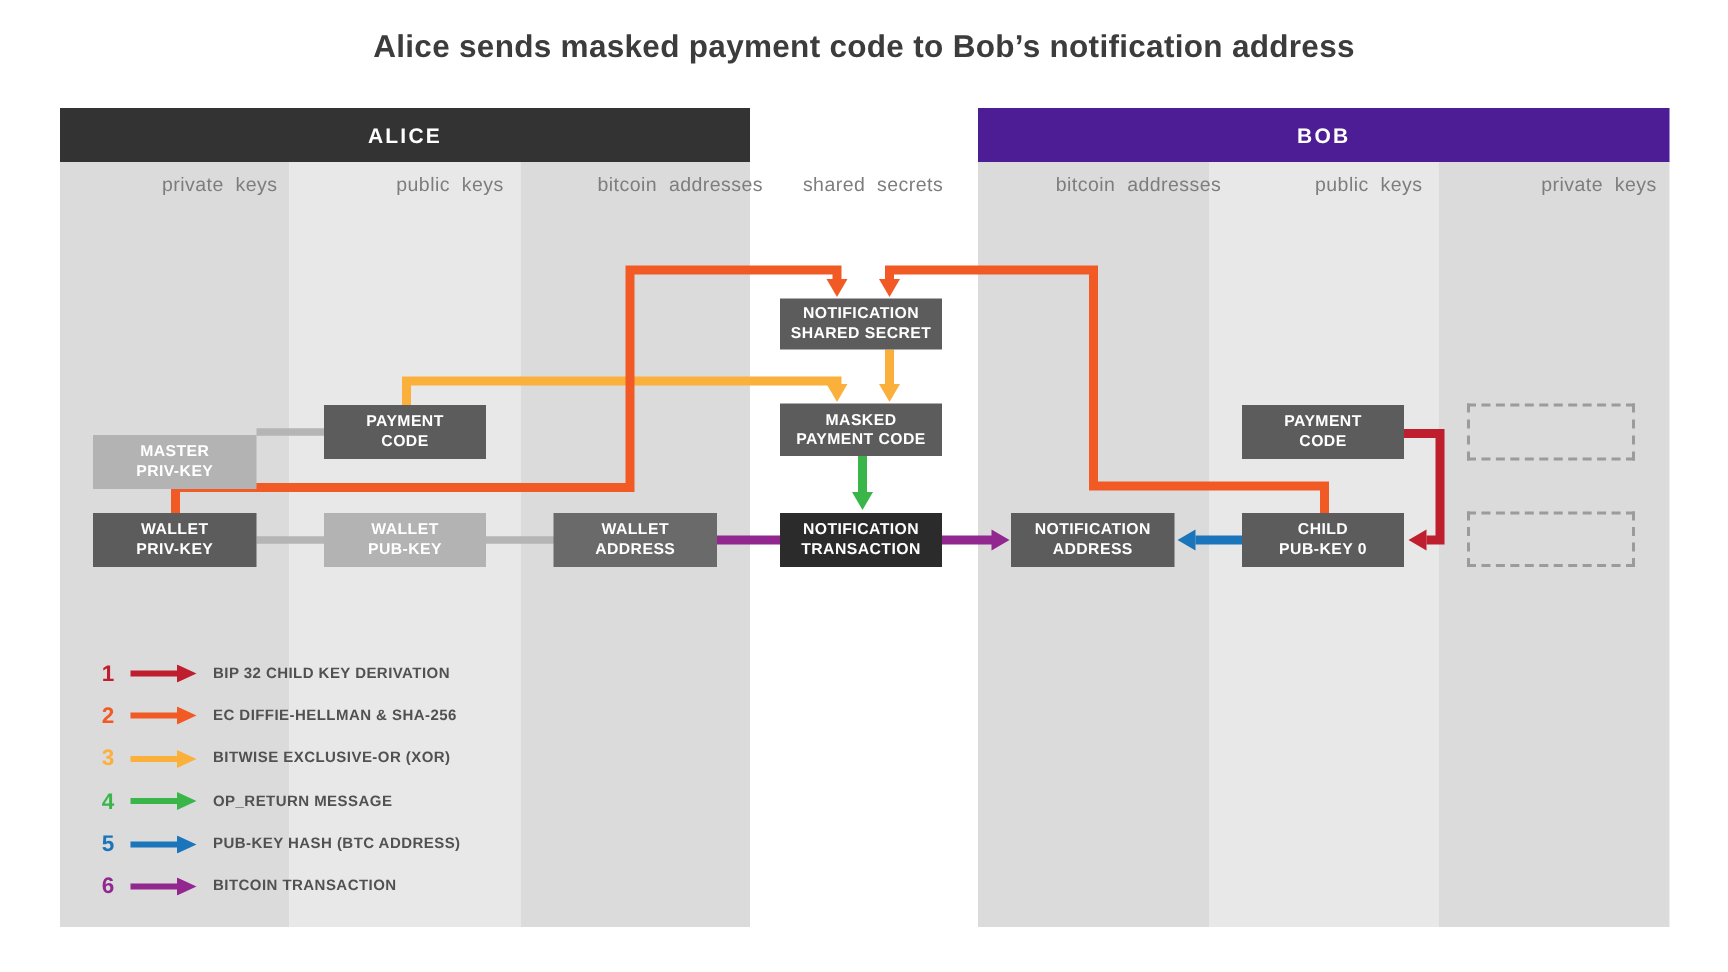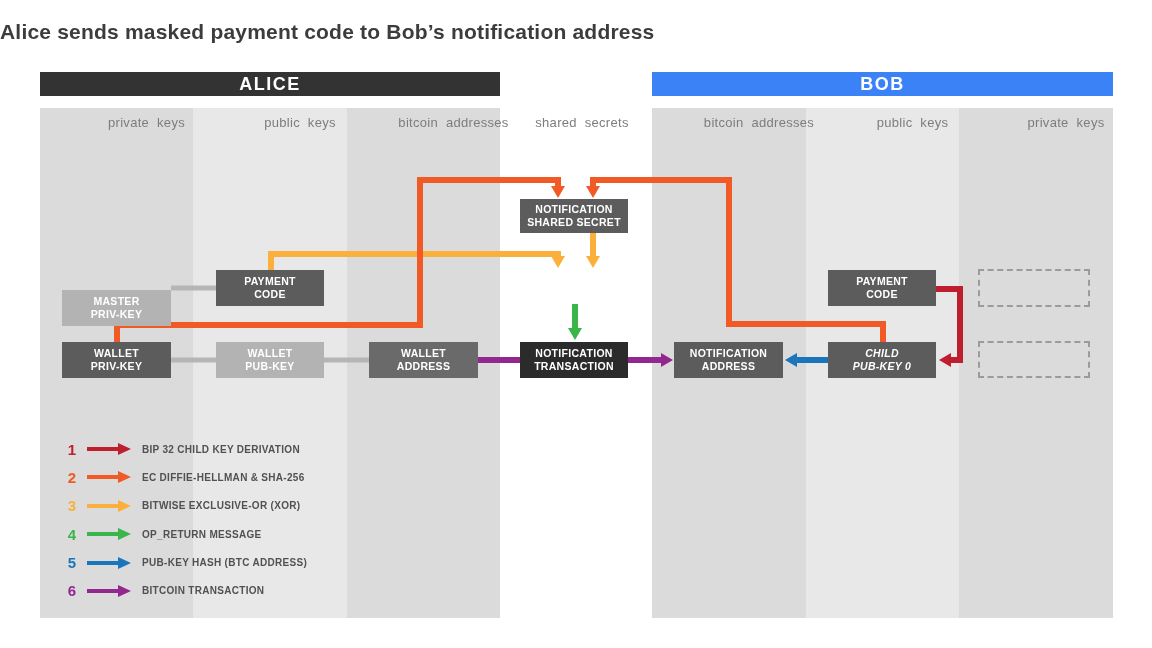--- a/index.html
+++ b/index.html
@@ -1,21 +1,21 @@
 <!DOCTYPE html>
 <html><head>
 <meta charset="utf-8">
 <style>
   html,body{margin:0;padding:0;background:#ffffff;}
   .stage{position:relative;width:1152px;height:648px;background:#ffffff;overflow:hidden;
          font-family:"Liberation Sans", sans-serif;}
-  .title{position:absolute;left:0;top:20px;width:1152px;text-align:left;
+  .title{position:absolute;left:0;top:20px;width:1152px;text-align:center;
          font-size:21px;font-weight:bold;color:#3c3c3c;letter-spacing:0.2px;}
-  .panel-header{position:absolute;top:72px;height:24px;display:flex;align-items:center;justify-content:center;
-         color:#ffffff;font-size:18px;font-weight:bold;letter-spacing:1.5px;z-index:1;}
+  .panel-header{position:absolute;top:72px;height:36px;display:flex;align-items:center;justify-content:center;
+         color:#ffffff;font-size:14px;font-weight:bold;letter-spacing:1.5px;z-index:1;}
   .col{position:absolute;top:108px;height:510px;z-index:0;}
   .col-label{position:absolute;top:112px;height:20px;display:flex;align-items:center;justify-content:center;
          font-size:13px;color:#7d7d7d;word-spacing:4px;letter-spacing:0.3px;z-index:1;margin-left:30px;}
   .overlay{position:absolute;left:0;top:0;width:1152px;height:648px;z-index:2;pointer-events:none;}
   .box{position:absolute;display:flex;flex-direction:column;align-items:center;justify-content:center;
        z-index:3;color:#ffffff;font-weight:bold;font-size:10.5px;line-height:13px;
        letter-spacing:0.3px;text-align:center;}
   .box-dashed{position:absolute;z-index:3;border:2px dashed #9b9b9b;background:transparent;box-sizing:border-box;}
   .legend{position:absolute;left:64px;top:441px;z-index:3;}
   .legend-row{display:flex;align-items:center;height:16px;margin-bottom:12.4px;}
@@ -26,21 +26,21 @@
 </head>
 <body>
 
 <div class="stage">
 
   <div class="title">Alice sends masked payment code to Bob’s notification address</div>
 
   <div class="panel-header" style="left: 40px; width: 460px; background-color: rgb(51, 51, 51);">
     <span>ALICE</span>
   </div>
-  <div class="panel-header" style="left: 652px; width: 461px; background-color: #3b82f6;">
+  <div class="panel-header" style="left: 652px; width: 461px; background-color: #4c1d95;">
     <span>BOB</span>
   </div>
 
   <div class="col" style="left: 40px; width: 153px; background-color: rgb(219, 219, 219);"></div>
   <div class="col" style="left: 193px; width: 154px; background-color: rgb(232, 232, 232);"></div>
   <div class="col" style="left: 347px; width: 153px; background-color: rgb(219, 219, 219);"></div>
   <div class="col" style="left: 652px; width: 154px; background-color: rgb(219, 219, 219);"></div>
   <div class="col" style="left: 806px; width: 153px; background-color: rgb(232, 232, 232);"></div>
   <div class="col" style="left: 959px; width: 154px; background-color: rgb(219, 219, 219);"></div>
 
@@ -100,30 +100,34 @@
   </div>
   <div class="box" style="left: 369px; top: 342px; width: 109px; height: 36px; background-color: rgb(106, 106, 106);">
     <span>WALLET</span>
     <span>ADDRESS</span>
   </div>
 
   <div class="box" style="left: 520px; top: 199px; width: 108px; height: 34px; background-color: rgb(92, 92, 92);">
     <span>NOTIFICATION</span>
     <span>SHARED SECRET</span>
   </div>
+  <div class="box" style="left: 520px; top: 269px; width: 108px; height: 35px; background-color: rgb(92, 92, 92);">
+    <span>MASKED</span>
+    <span>PAYMENT CODE</span>
+  </div>
   <div class="box" style="left: 520px; top: 342px; width: 108px; height: 36px; background-color: rgb(43, 43, 43);">
     <span>NOTIFICATION</span>
     <span>TRANSACTION</span>
   </div>
 
   <div class="box" style="left: 674px; top: 342px; width: 109px; height: 36px; background-color: rgb(92, 92, 92);">
     <span>NOTIFICATION</span>
     <span>ADDRESS</span>
   </div>
-  <div class="box" style="left: 828px; top: 342px; width: 108px; height: 36px; background-color: rgb(92, 92, 92); font-style: italic;">
+  <div class="box" style="left: 828px; top: 342px; width: 108px; height: 36px; background-color: rgb(92, 92, 92);">
     <span>CHILD</span>
     <span>PUB-KEY 0</span>
   </div>
   <div class="box" style="left: 828px; top: 270px; width: 108px; height: 36px; background-color: rgb(92, 92, 92);">
     <span>PAYMENT</span>
     <span>CODE</span>
   </div>
   <div class="box-dashed" style="left:978px;top:269px;width:112px;height:38px;"></div>
   <div class="box-dashed" style="left:978px;top:341px;width:112px;height:37px;"></div>
 

